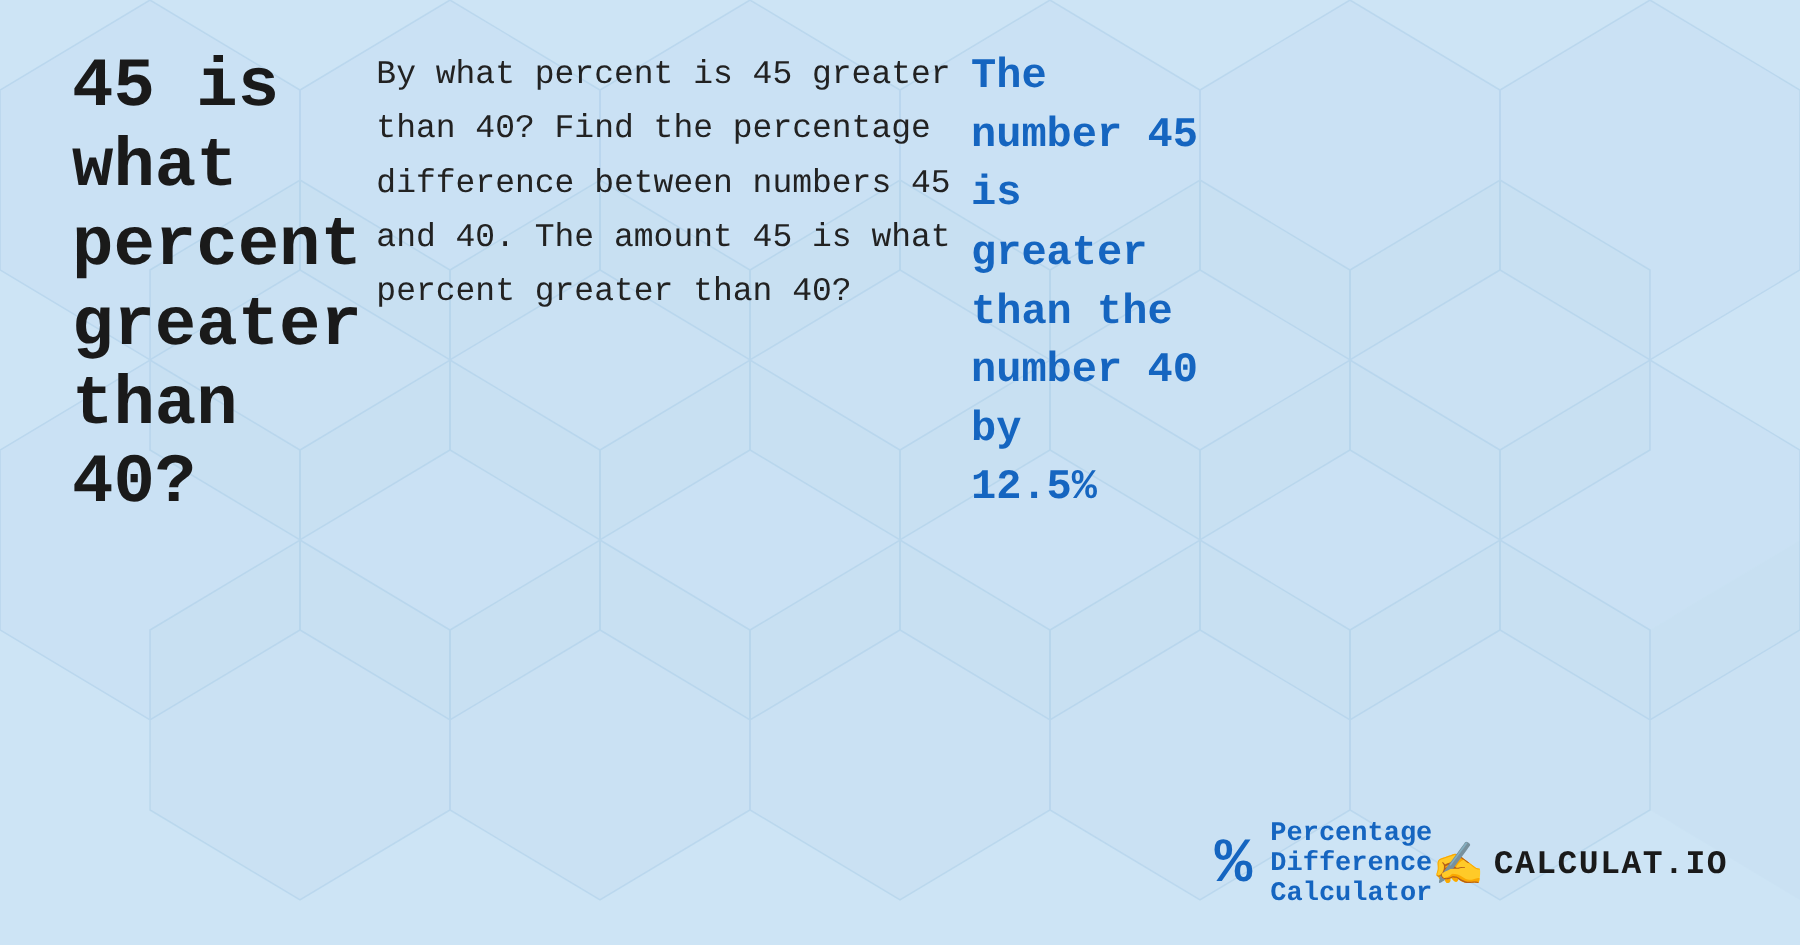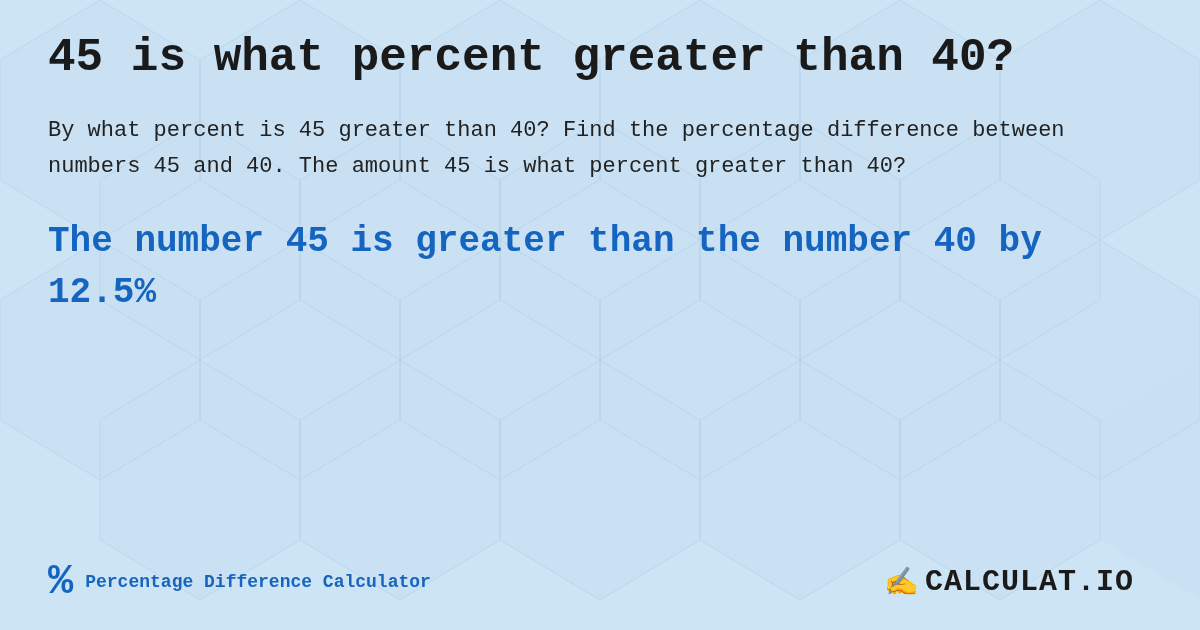--- a/index.html
+++ b/index.html
@@ -29,24 +29,24 @@
     }
 
     .bg-pattern svg {
       width: 100%;
       height: 100%;
     }
 
     .content-wrapper {
       position: relative;
       z-index: 1;
-      padding: 32px 66px 24px 48px;
+      padding: 32px 48px 24px 48px;
       height: 100%;
       display: flex;
-      flex-direction: column;
+      flex-direction: row;
     }
 
     .main-title {
       font-family: 'Courier New', Courier, monospace;
       font-size: 46px;
       font-weight: bold;
       color: #1a1a1a;
       margin-bottom: 28px;
       line-height: 1.15;
     }
@@ -55,21 +55,21 @@
       font-family: 'Courier New', Courier, monospace;
       font-size: 22px;
       color: #222222;
       line-height: 1.65;
       margin-bottom: 32px;
       max-width: 1100px;
     }
 
     .result-text {
       font-family: 'Courier New', Courier, monospace;
-      font-size: 36px;
+      font-size: 28px;
       font-weight: bold;
       color: #1565c0;
       line-height: 1.4;
       margin-bottom: auto;
     }
 
     .footer {
       display: flex;
       align-items: center;
       justify-content: space-between;
@@ -108,21 +108,21 @@
       gap: 6px;
     }
 
     .calculat-hand {
       font-size: 28px;
       color: #1a1a1a;
     }
 
     .calculat-text {
       font-family: 'Courier New', Courier, monospace;
-      font-size: 30px;
+      font-size: 22px;
       font-weight: bold;
       color: #1a1a1a;
       letter-spacing: 1px;
     }
   </style>
 </head>
 <body>
 
 <div class="bg-pattern">
   <svg viewBox="0 0 1200 630" xmlns="http://www.w3.org/2000/svg" preserveAspectRatio="xMidYMid slice">

